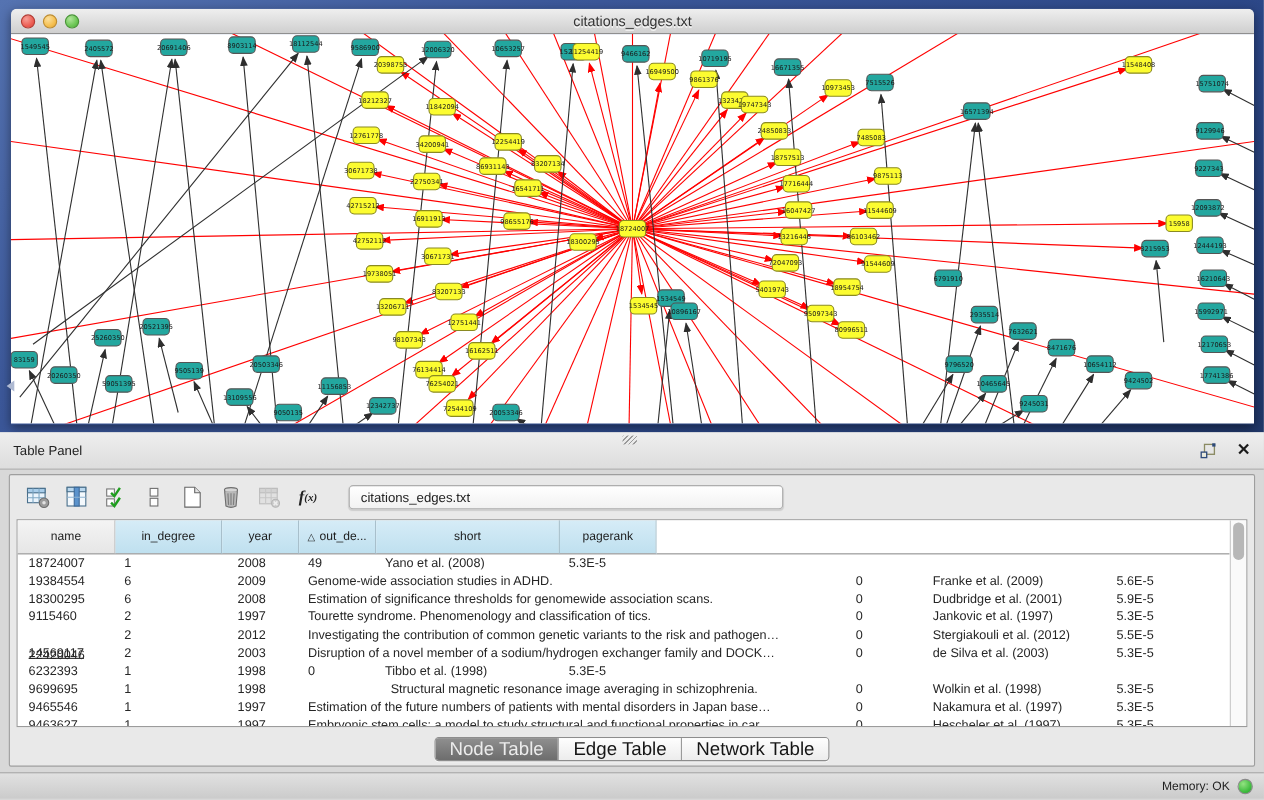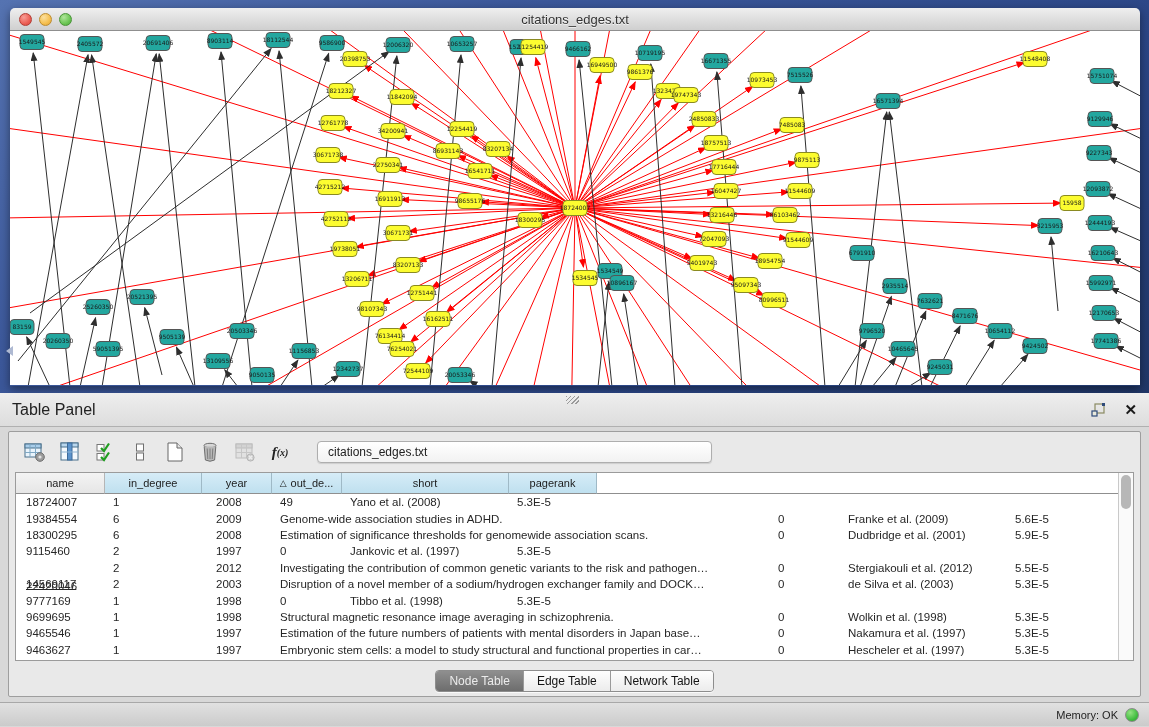--- a/index.html
+++ b/index.html
@@ -22,21 +22,21 @@
   .light.green  { background:radial-gradient(circle at 35% 30%,#b0e59a,#6cc655 60%,#4fa53c); border:1px solid #499437; }
   .canvas-wrap { height:354px; background:#fff; overflow:hidden; }
   .canvas-wrap svg { display:block; }
   .pane-arrow { position:absolute; left:1px; top:346px; width:0; height:0;
     border:5px solid transparent; border-right:7px solid #aeb9d2; }
 
   
   .panel-header { height:34px; background:linear-gradient(#eeeeee,#dddddd);
     border-bottom:1px solid #b0b0b0; display:flex; align-items:center;
     padding:0 12px; position:relative; }
-  .panel-title { font-size:16px; color:#222; }
+  .panel-title { font-size:12px; color:#222; }
   .splitter-grip { position:absolute; left:566px; top:3px; width:13px; height:8px;
     background:repeating-linear-gradient(135deg,#9a9a9a 0 1px,transparent 1px 3px); }
   .panel-hdr-icons { margin-left:auto; display:flex; align-items:center; gap:14px; }
   .close-x { font-size:15px; font-weight:bold; color:#1a1a1a; line-height:1; cursor:default; }
 
   .panel-body { padding:4px 8px 5px; }
   .inner-panel { height:266px; background:#e9e9e9; border:1px solid #9e9e9e;
     border-radius:2px; display:flex; flex-direction:column; }
 
   .tp-toolbar { height:40px; display:flex; align-items:center; gap:11px; padding:0 14px; flex:none; }
@@ -49,39 +49,39 @@
     box-shadow:0 1px 1px rgba(0,0,0,.12); display:flex; align-items:center;
     padding:0 6px 0 10px; font-size:12px; color:#222; }
   .dd-arrows { margin-left:auto; display:flex; flex-direction:column; gap:2px; }
   .dd-arrows i { width:0; height:0; border:4px solid transparent; display:block; }
   .dd-up { border-bottom:5px solid #666; margin-bottom:-2px; }
   .dd-down { border-top:5px solid #666; margin-top:-2px; }
 
   .table-wrap { margin:0 6px; border:1px solid #9b9b9b; background:#fff;
     height:189px; display:flex; flex:none; overflow:hidden; }
   .table-main { flex:1; overflow:hidden; display:flex; flex-direction:column; }
-  .hdr-row { display:flex; height:21px; flex:none;text-align:center; }
+  .hdr-row { display:flex; height:31px; flex:none;text-align:center; }
   .hdr-cell { border-right:1px solid #9fb9c6; border-bottom:1px solid #8f8f8f;
     background:linear-gradient(#d6ecf7,#bfe0ef); font-size:11px; color:#1c1c1c;
     display:flex; align-items:center; justify-content:center; flex:none; overflow:hidden; }
   .hdr-cell.gray { background:linear-gradient(#f4f4f4,#e6e6e6); border-right-color:#b5b5b5; }
   .hdr-cell .sort-tri { font-size:9px; margin-right:4px; }
   .hdr-fill { flex:1; background:#fff; border-bottom:1px solid #8f8f8f; }
   .trow { display:flex; height:16.4px; align-items:center; font-size:11.5px; color:#262626; flex:none; }
   .tcell { padding:0 6px 0 8px; white-space:nowrap; overflow:hidden; flex:none; }
   .vscroll { width:15px; background:#fafafa; border-left:1px solid #c9c9c9; position:relative; flex:none; }
   .vthumb { position:absolute; top:2px; left:2px; width:10px; height:34px;
     border-radius:5px; background:#b7b7b7; }
 
   .tabs-row { margin-top:auto; height:30px; display:flex; align-items:center;
     justify-content:center; flex:none; }
   .seg { display:inline-flex; border:1px solid #8d8d8d; border-radius:4px;
     overflow:hidden; box-shadow:0 1px 0 rgba(255,255,255,.7); }
   .seg-btn { padding:0 13px; height:20px; display:flex; align-items:center;
-    font-size:12px; color:#141414; background:linear-gradient(#fefefe,#ececec);
+    font-size:17px; color:#141414; background:linear-gradient(#fefefe,#ececec);
     border-left:1px solid #9a9a9a; }
   .seg-btn:first-child { border-left:none; }
   .seg-btn.active { background:linear-gradient(#8f8f8f,#6d6d6d); color:#ececec; }
 
   .status-bar { height:24px; background:linear-gradient(#e1e1e1,#cbcbcb);
     border-top:1px solid #a8a8a8; display:flex; align-items:center;
     justify-content:flex-end; gap:7px; padding:0 10px; font-size:11px; color:#1f1f1f; }
   .mem-dot { width:14px; height:14px; border-radius:50%;
     background:radial-gradient(circle at 35% 30%,#93e381,#3dbb3d 65%,#2f9e2f);
     border:1px solid #8a8a8a; }
@@ -773,20 +773,21 @@
               <div class="tcell" style="width: 70px; padding-left: 14px;">2008</div>
               <div class="tcell" style="width: 498px;">Estimation of significance thresholds for genomewide association scans.</div>
               <div class="tcell" style="width: 70px;">0</div>
               <div class="tcell" style="width: 167px;">Dudbridge et al. (2001)</div>
               <div class="tcell" style="width: 88px;">5.9E-5</div>
             </div>
             <div class="trow">
               <div class="tcell" style="width: 89px; padding-left: 10px;">9115460</div>
               <div class="tcell" style="width: 97px;">2</div>
               <div class="tcell" style="width: 70px; padding-left: 14px;">1997</div>
+              <div class="tcell" style="width: 498px;">Tourette syndrome. Phenomenology and classification of tics.</div>
               <div class="tcell" style="width: 70px;">0</div>
               <div class="tcell" style="width: 167px;">Jankovic et al. (1997)</div>
               <div class="tcell" style="width: 88px;">5.3E-5</div>
             </div>
             <div class="trow">
               <div class="tcell" style="width: 89px; padding-left: 10px; margin-top: 37px;">22420046</div>
               <div class="tcell" style="width: 97px;">2</div>
               <div class="tcell" style="width: 70px; padding-left: 14px;">2012</div>
               <div class="tcell" style="width: 498px;">Investigating the contribution of common genetic variants to the risk and pathogen…</div>
               <div class="tcell" style="width: 70px;">0</div>
@@ -796,32 +797,32 @@
             <div class="trow">
               <div class="tcell" style="width: 89px; padding-left: 10px; text-decoration: underline;">14569117</div>
               <div class="tcell" style="width: 97px;">2</div>
               <div class="tcell" style="width: 70px; padding-left: 14px;">2003</div>
               <div class="tcell" style="width: 498px;">Disruption of a novel member of a sodium/hydrogen exchanger family and DOCK…</div>
               <div class="tcell" style="width: 70px;">0</div>
               <div class="tcell" style="width: 167px;">de Silva et al. (2003)</div>
               <div class="tcell" style="width: 88px;">5.3E-5</div>
             </div>
             <div class="trow">
-              <div class="tcell" style="width: 89px; padding-left: 10px;">9777169</div>
+              <div class="tcell" style="width: 89px; padding-left: 10px;">6232393</div>
               <div class="tcell" style="width: 97px;">1</div>
               <div class="tcell" style="width: 70px; padding-left: 14px;">1998</div>
               <div class="tcell" style="width: 70px;">0</div>
               <div class="tcell" style="width: 167px;">Tibbo et al. (1998)</div>
               <div class="tcell" style="width: 88px;">5.3E-5</div>
             </div>
             <div class="trow">
               <div class="tcell" style="width: 89px; padding-left: 10px;">9699695</div>
               <div class="tcell" style="width: 97px;">1</div>
               <div class="tcell" style="width: 70px; padding-left: 14px;">1998</div>
-              <div class="tcell" style="width: 498px;">Structural magnetic resonance image averaging in schizophrenia.</div>
+              <div class="tcell" style="width: 498px; text-align: center;">Structural magnetic resonance image averaging in schizophrenia.</div>
               <div class="tcell" style="width: 70px;">0</div>
               <div class="tcell" style="width: 167px;">Wolkin et al. (1998)</div>
               <div class="tcell" style="width: 88px;">5.3E-5</div>
             </div>
             <div class="trow">
               <div class="tcell" style="width: 89px; padding-left: 10px;">9465546</div>
               <div class="tcell" style="width: 97px;">1</div>
               <div class="tcell" style="width: 70px; padding-left: 14px;">1997</div>
               <div class="tcell" style="width: 498px;">Estimation of the future numbers of patients with mental disorders in Japan base…</div>
               <div class="tcell" style="width: 70px;">0</div>

